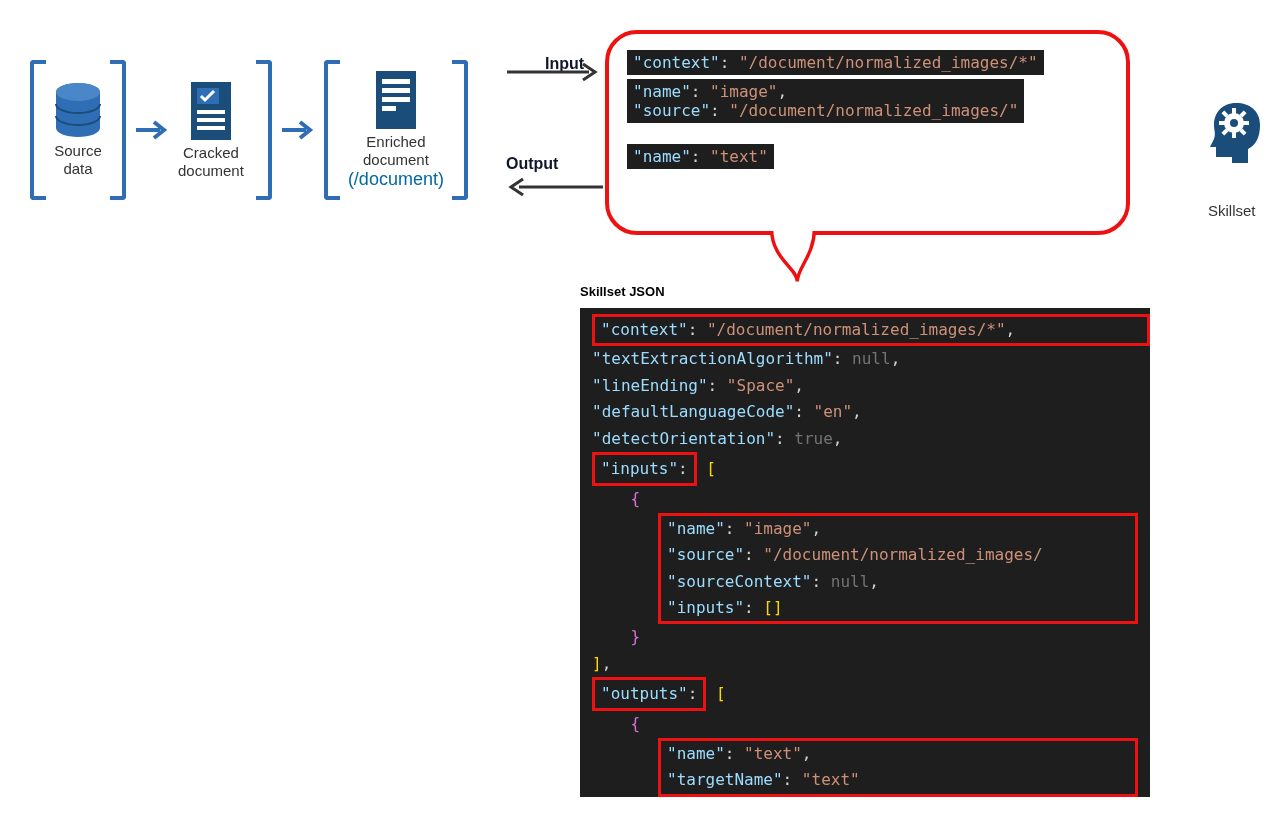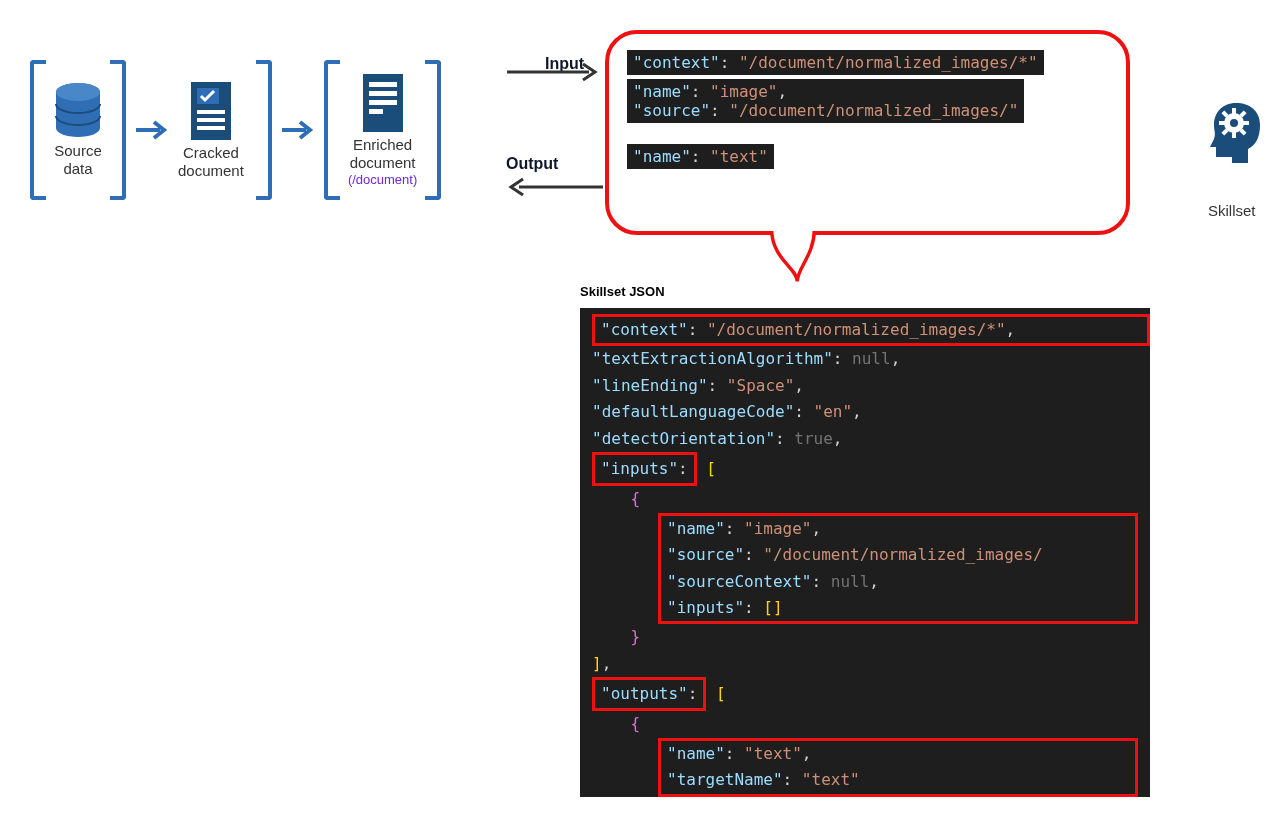--- a/index.html
+++ b/index.html
@@ -25,21 +25,21 @@
     align-items: center;
     text-align: center;
   }
   .icon-box { display: flex; align-items: center; justify-content: center; }
   .label-group {
     margin-top: 0;
     font-size: 15px;
     color: #333;
     line-height: 1.2;
   }
-  .label-sub { font-size: 13px; color: #6d28d9; }
+  .label-sub { font-size: 18px; color: #0369a1; }
   
   .bracket {
     width: 16px;
     height: 140px;
     border: 4px solid #2f6eb5;
     border-right: none;
     border-radius: 4px 0 0 4px;
   }
   .bracket.right { border-left: none; border-right: 4px solid #2f6eb5; border-radius: 0 4px 4px 0; }
   

